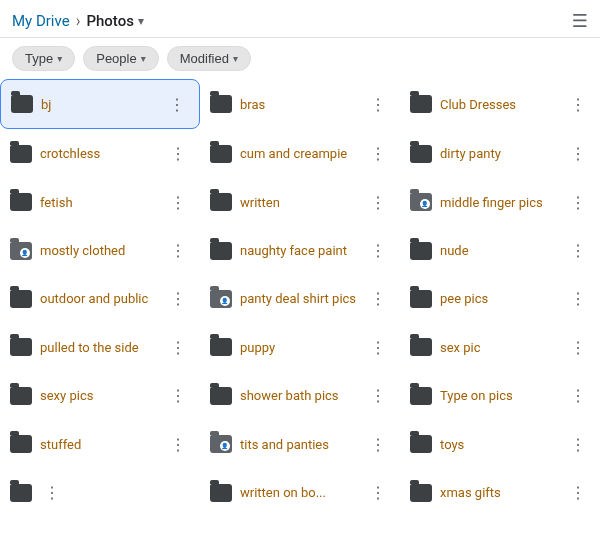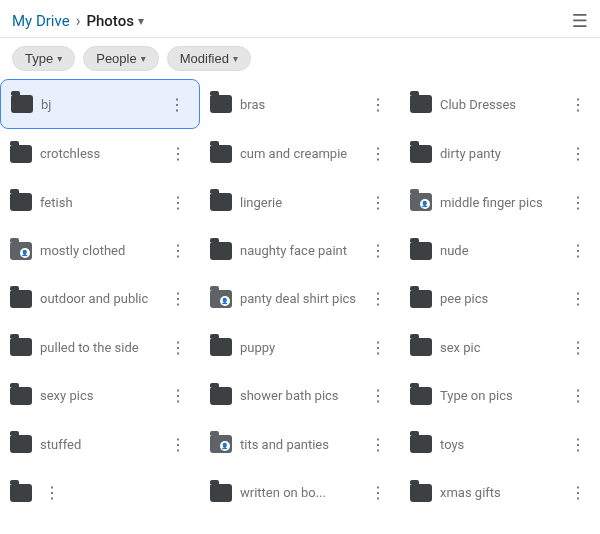--- a/index.html
+++ b/index.html
@@ -164,21 +164,21 @@
       display: flex;
       align-items: center;
       justify-content: center;
       font-size: 7px;
       color: #5f6368;
     }
 
     .file-name {
       flex: 1;
       font-size: 13px;
-      color: #737373;
+      color: #a16207;
       white-space: nowrap;
       overflow: hidden;
       text-overflow: ellipsis;
     }
     .more-btn {
       color: #5f6368;
       font-size: 16px;
       cursor: pointer;
       padding: 2px 4px;
       border-radius: 50%;
@@ -257,21 +257,21 @@
       <span class="file-name">dirty panty</span>
       <span class="more-btn">⋮</span>
     </div>
     <div class="file-item">
       <div class="folder-icon dark"></div>
       <span class="file-name">fetish</span>
       <span class="more-btn">⋮</span>
     </div>
     <div class="file-item">
       <div class="folder-icon dark"></div>
-      <span class="file-name">lingerie</span>
+      <span class="file-name">written</span>
       <span class="more-btn">⋮</span>
     </div>
     <div class="file-item">
       <div class="person-folder-icon">
         <span class="person-badge" style="font-size: 6px; line-height: 1;">👤</span>
       </div>
       <span class="file-name">middle finger pics</span>
       <span class="more-btn">⋮</span>
     </div>
     <div class="file-item">

